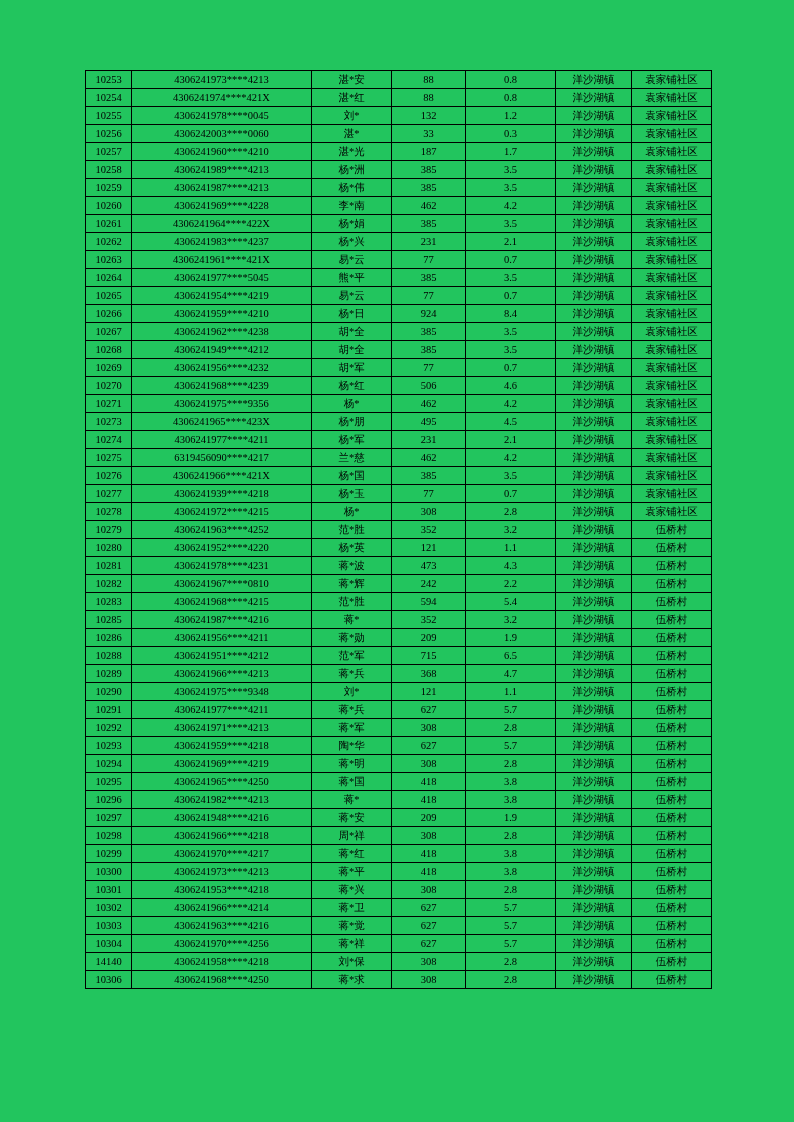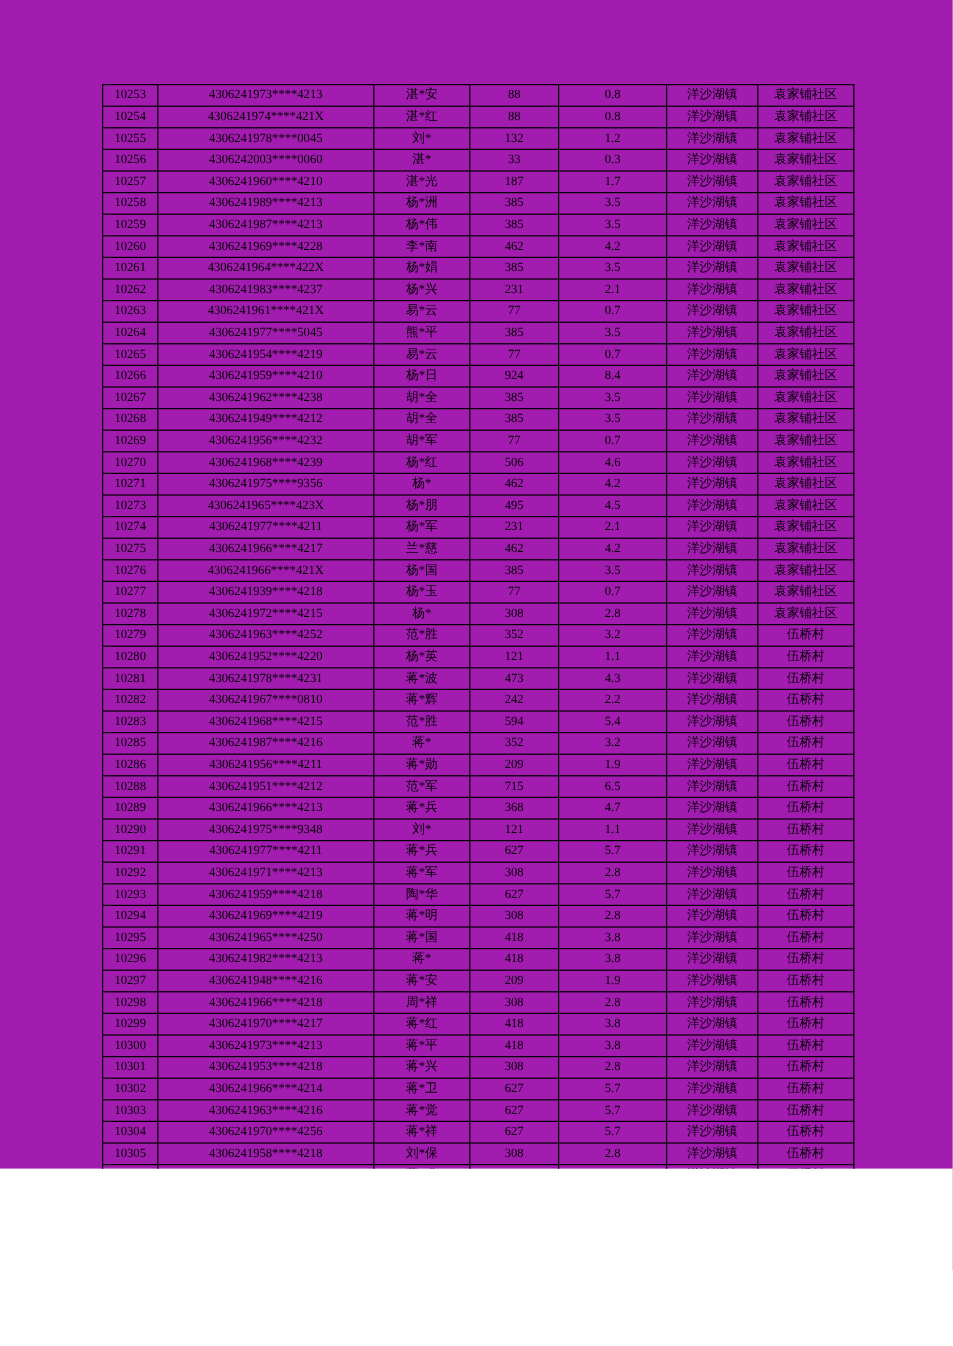--- a/index.html
+++ b/index.html
@@ -3,22 +3,22 @@
 <meta charset="utf-8">
 <style>
   html, body {
     margin: 0;
     padding: 0;
     background: #ffffff;
   }
   .page {
     position: relative;
     width: 794px;
-    height: 974px;
-    background: #a21caf;
+    height: 1122px;
+    background: #22c55e;
     font-family: "Liberation Serif", "DejaVu Serif", serif;
     color: #000000;
   }
   table.data-table {
     position: absolute;
     left: 85px;
     top: 70px;
     border-collapse: collapse;
     table-layout: fixed;
   }
@@ -241,21 +241,21 @@
           <td>10274</td>
           <td>4306241977****4211</td>
           <td>杨*军</td>
           <td>231</td>
           <td>2.1</td>
           <td>洋沙湖镇</td>
           <td>袁家铺社区</td>
         </tr>
         <tr>
           <td>10275</td>
-          <td>4306241966****4217</td>
+          <td>6319456090****4217</td>
           <td>兰*慈</td>
           <td>462</td>
           <td>4.2</td>
           <td>洋沙湖镇</td>
           <td>袁家铺社区</td>
         </tr>
         <tr>
           <td>10276</td>
           <td>4306241966****421X</td>
           <td>杨*国</td>
@@ -492,21 +492,21 @@
         <tr>
           <td>10304</td>
           <td>4306241970****4256</td>
           <td>蒋*祥</td>
           <td>627</td>
           <td>5.7</td>
           <td>洋沙湖镇</td>
           <td>伍桥村</td>
         </tr>
         <tr>
-          <td>10305</td>
+          <td>14140</td>
           <td>4306241958****4218</td>
           <td>刘*保</td>
           <td>308</td>
           <td>2.8</td>
           <td>洋沙湖镇</td>
           <td>伍桥村</td>
         </tr>
         <tr>
           <td>10306</td>
           <td>4306241968****4250</td>

